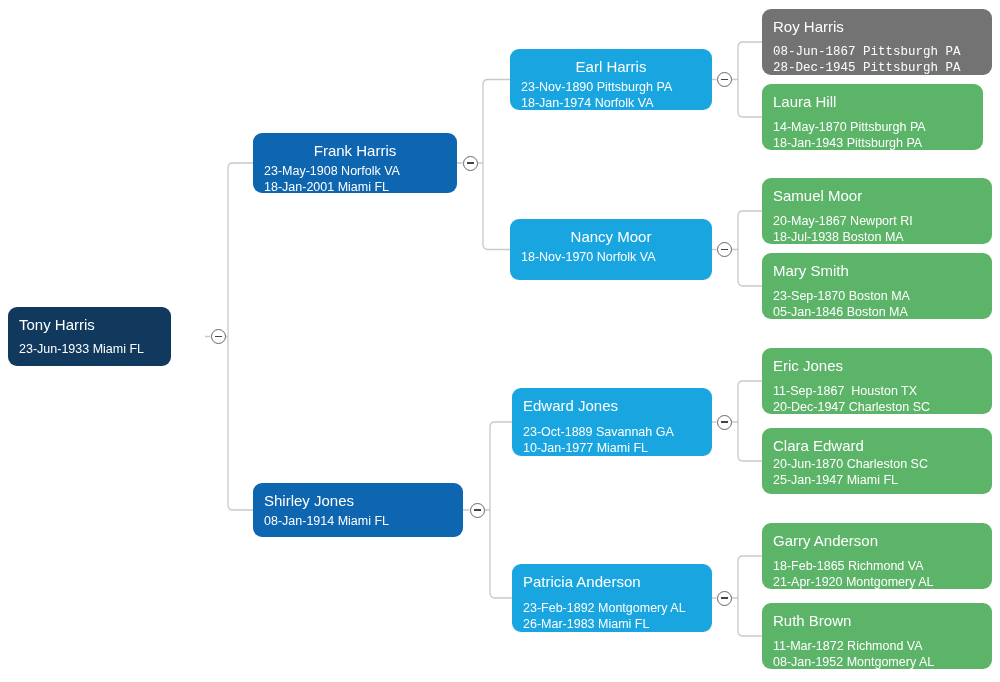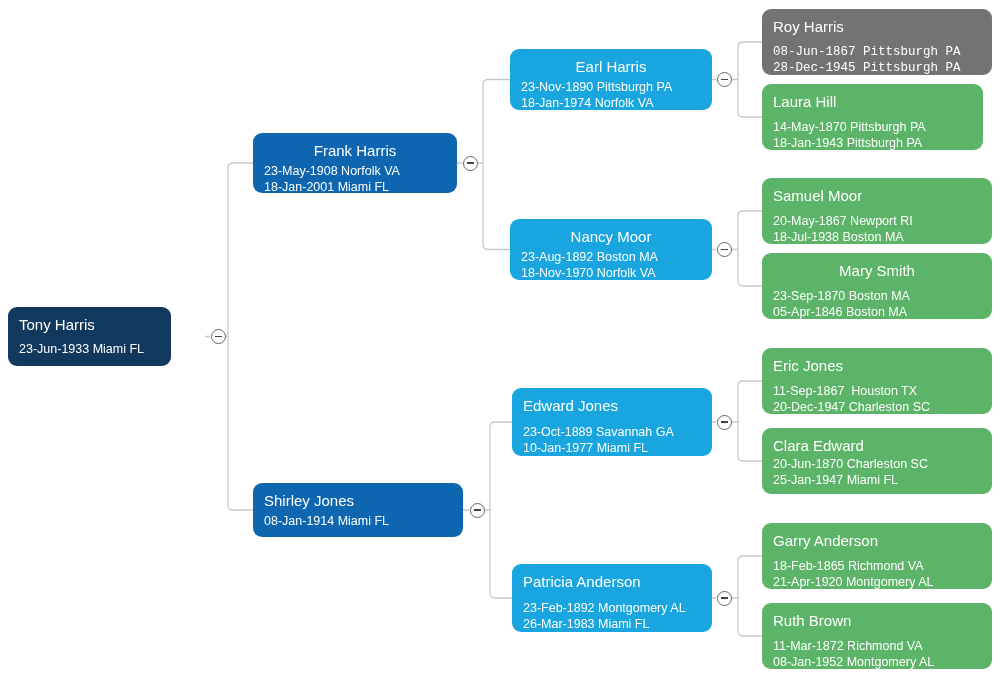--- a/index.html
+++ b/index.html
@@ -93,21 +93,20 @@
     <div class="person-node" style="left: 510px; top: 49px; width: 202px; height: 61px; background: rgb(25, 166, 224);">
       <div class="person-name" style="text-align: center;">Earl Harris</div>
       <div class="person-dates" style="margin-top: 2px;">
         <div>23-Nov-1890 Pittsburgh PA</div>
         <div>18-Jan-1974 Norfolk VA</div>
       </div>
     </div>
     <div class="person-node" style="left: 510px; top: 219px; width: 202px; height: 61px; background: rgb(25, 166, 224);">
       <div class="person-name" style="text-align: center;">Nancy Moor</div>
       <div class="person-dates" style="margin-top: 2px;">
-        <div>23-Aug-1892 Boston MA</div>
         <div>18-Nov-1970 Norfolk VA</div>
       </div>
     </div>
     <div class="person-node" style="left: 512px; top: 388px; width: 200px; height: 68px; background: rgb(25, 166, 224);">
       <div class="person-name" style="text-align: left;">Edward Jones</div>
       <div class="person-dates" style="margin-top: 8px;">
         <div>23-Oct-1889 Savannah GA</div>
         <div>10-Jan-1977 Miami FL</div>
       </div>
     </div>
@@ -133,24 +132,24 @@
       </div>
     </div>
     <div class="person-node" style="left: 762px; top: 178px; width: 230px; height: 66px; background: rgb(92, 180, 104);">
       <div class="person-name" style="text-align: left;">Samuel Moor</div>
       <div class="person-dates" style="margin-top: 7px;">
         <div>20-May-1867 Newport RI</div>
         <div>18-Jul-1938 Boston MA</div>
       </div>
     </div>
     <div class="person-node" style="left: 762px; top: 253px; width: 230px; height: 66px; background: rgb(92, 180, 104);">
-      <div class="person-name" style="text-align: center;">Mary Smith</div>
+      <div class="person-name" style="text-align: left;">Mary Smith</div>
       <div class="person-dates" style="margin-top: 7px;">
         <div>23-Sep-1870 Boston MA</div>
-        <div>05-Apr-1846 Boston MA</div>
+        <div>05-Jan-1846 Boston MA</div>
       </div>
     </div>
     <div class="person-node" style="left: 762px; top: 348px; width: 230px; height: 66px; background: rgb(92, 180, 104);">
       <div class="person-name" style="text-align: left;">Eric Jones</div>
       <div class="person-dates" style="margin-top: 7px;">
         <div>11-Sep-1867  Houston TX</div>
         <div>20-Dec-1947 Charleston SC</div>
       </div>
     </div>
     <div class="person-node" style="left: 762px; top: 428px; width: 230px; height: 66px; background: rgb(92, 180, 104);">

